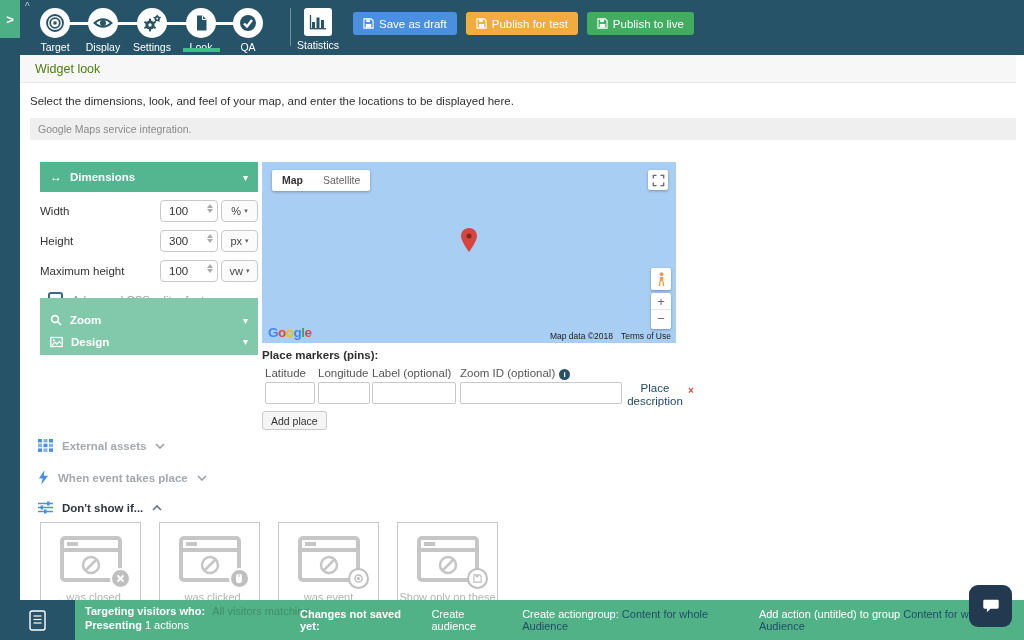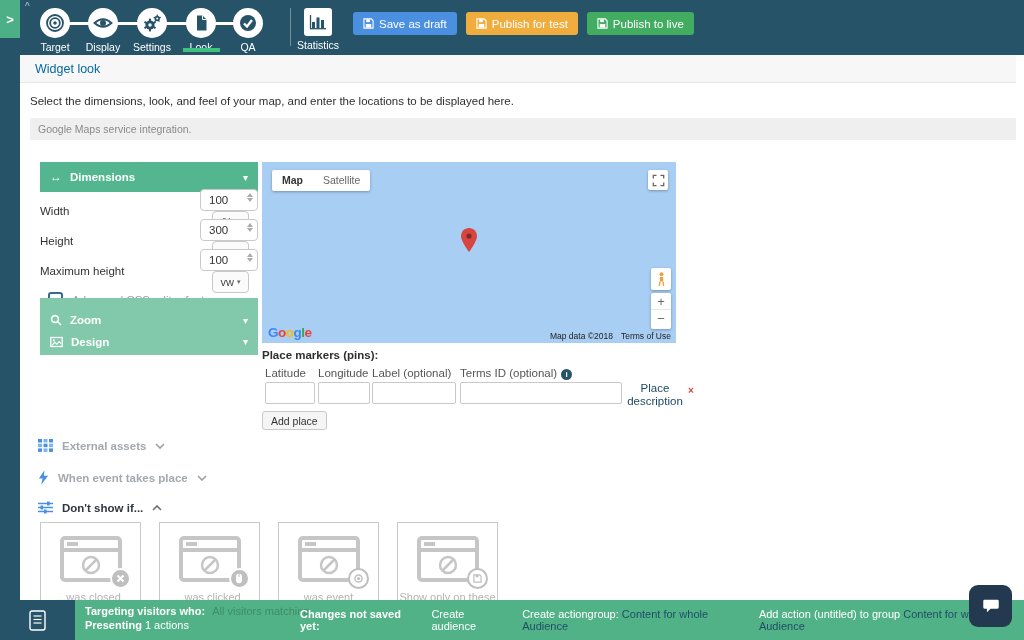--- a/index.html
+++ b/index.html
@@ -25,35 +25,35 @@
   .tbtn { height:23px; border:none; border-radius:3px; color:#fff; font-size:11.5px; padding:0 10px;
     display:flex; align-items:center; gap:5px; cursor:pointer; font-family:"Liberation Sans",sans-serif; }
   .tbtn-blue { background:#4A8FE0;align-items:center; } .tbtn-yellow { background:#F0AD3E; } .tbtn-green { background:#42AC61; }
 
   
   .left-strip { position:absolute; left:0; top:55px; width:20px; bottom:0; background:#275368; }
 
   
   .content { position:absolute; left:20px; top:55px; width:1004px; height:545px; background:#fff; overflow:hidden; }
   .title-bar { height:28px; background:#F7F7F7; border-bottom:1px solid #E8E8E8; width:996px;
-    line-height:28px; padding-left:15px; color:#0369a1; font-size:12.5px; }
+    line-height:28px; padding-left:15px; color:#4d7c0f; font-size:12.5px; }
   .page-desc { position:absolute; left:10px; top:40px; font-size:11.5px; color:#2F2F2F; }
   .integration-bar { position:absolute; left:10px; top:63px; width:986px; height:22px; background:#EFEFEF;
     line-height:22px; padding-left:8px; color:#8A8A8A; font-size:10.5px; }
 
   
   .panel { position:absolute; left:20px; width:218px; }
   .panel-hdr { height:30px; display:flex; align-items:center; padding:0 10px; color:#fff; cursor:pointer; }
   .hdr-green { background:#53B690; }
   .hdr-light { background:#82C9AB; }
   .panel-hdr .ttl { font-size:11.5px; font-weight:bold; margin-left:8px; }
   .panel-hdr .caret { margin-left:auto; font-size:10px; }
   .dim-row { display:flex; align-items:center; margin-top:8px; height:22px; }
   .dim-label { font-size:11.5px; color:#333; }
-  .dim-group { margin-left:auto; display:flex; align-items:center;flex-direction:column; }
+  .dim-group { margin-left:auto; display:flex; align-items:center; }
   .num-wrap { position:relative; }
   .num-input { width:58px; height:22px; border:1px solid #C9C9C9; border-radius:4px; font-size:11.5px;
     padding:0 16px 0 8px; color:#333; font-family:"Liberation Sans",sans-serif; }
   .stepper { position:absolute; right:5px; top:4px; display:flex; flex-direction:column; gap:1px; }
   .stepper i { width:0; height:0; border-left:3px solid transparent; border-right:3px solid transparent; }
   .stepper .up { border-bottom:4px solid #AAA; }
   .stepper .dn { border-top:4px solid #AAA; }
   .unit-select { margin-left:3px; width:37px; height:22px; border:1px solid #C9C9C9; border-radius:4px;
     background:#FBFBFB; display:flex; align-items:center; justify-content:center; gap:3px;
     font-size:11px; color:#444; cursor:pointer; }
@@ -378,21 +378,21 @@
         <span>Map data ©2018</span>
         <span class="terms">Terms of Use</span>
       </div>
     </div>
 
     <div class="pm-title">Place markers (pins):</div>
     <div class="pm-col" style="left:245px">Latitude</div>
     <div class="pm-col" style="left:298px">Longitude</div>
     <div class="pm-col" style="left:352px">Label (optional)</div>
     <div class="pm-col" style="left:440px">
-      <span>Terms ID (optional)</span><span class="info-dot">i</span>
+      <span>Zoom ID (optional)</span><span class="info-dot">i</span>
     </div>
     <input class="pm-input" style="left: 245px; width: 50px;">
     <input class="pm-input" style="left: 298px; width: 52px;">
     <input class="pm-input" style="left: 352px; width: 84px;">
     <input class="pm-input" style="left: 440px; width: 162px;">
     <div class="place-desc">Place description</div>
     <div class="remove-x">×</div>
     <button class="add-place">Add place</button>
 
     <div class="sec" style="top:384px">

